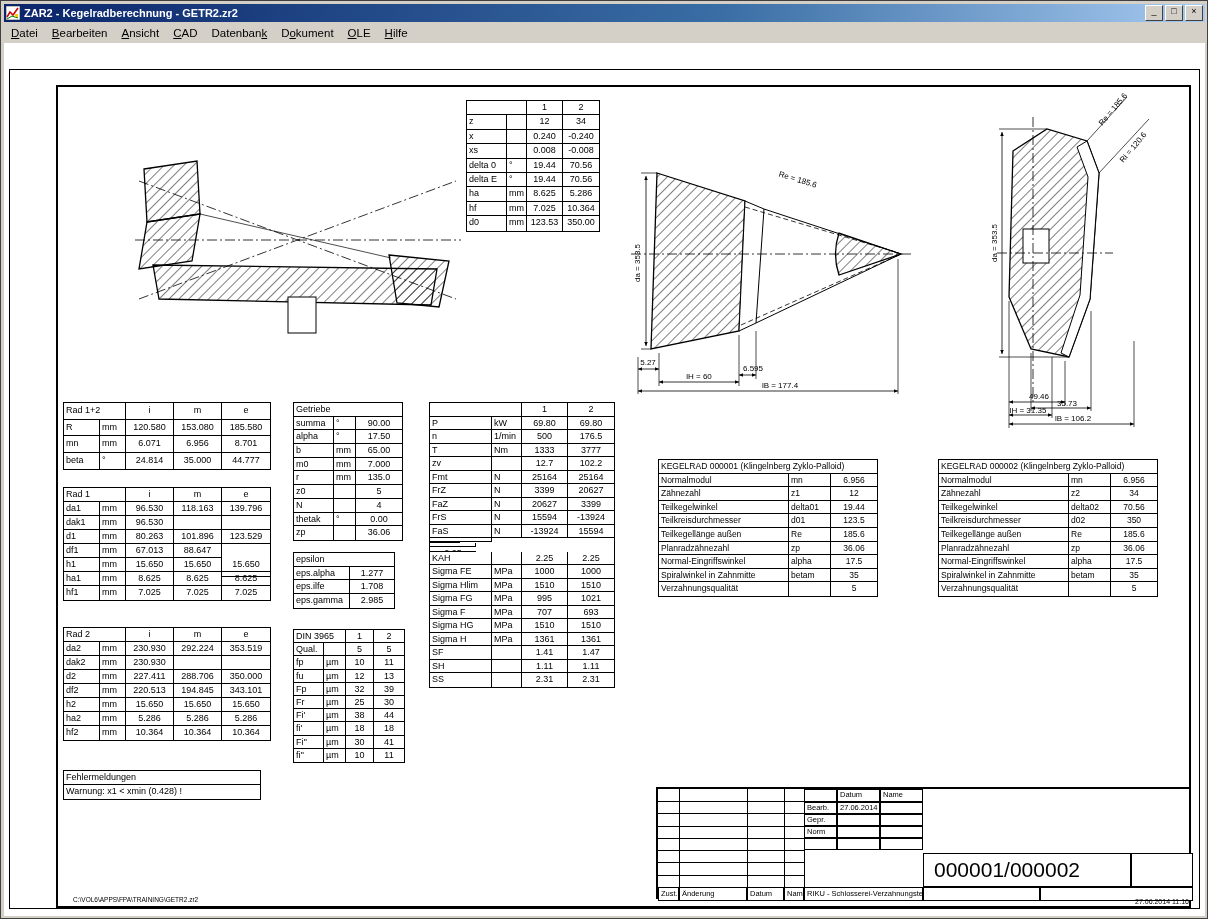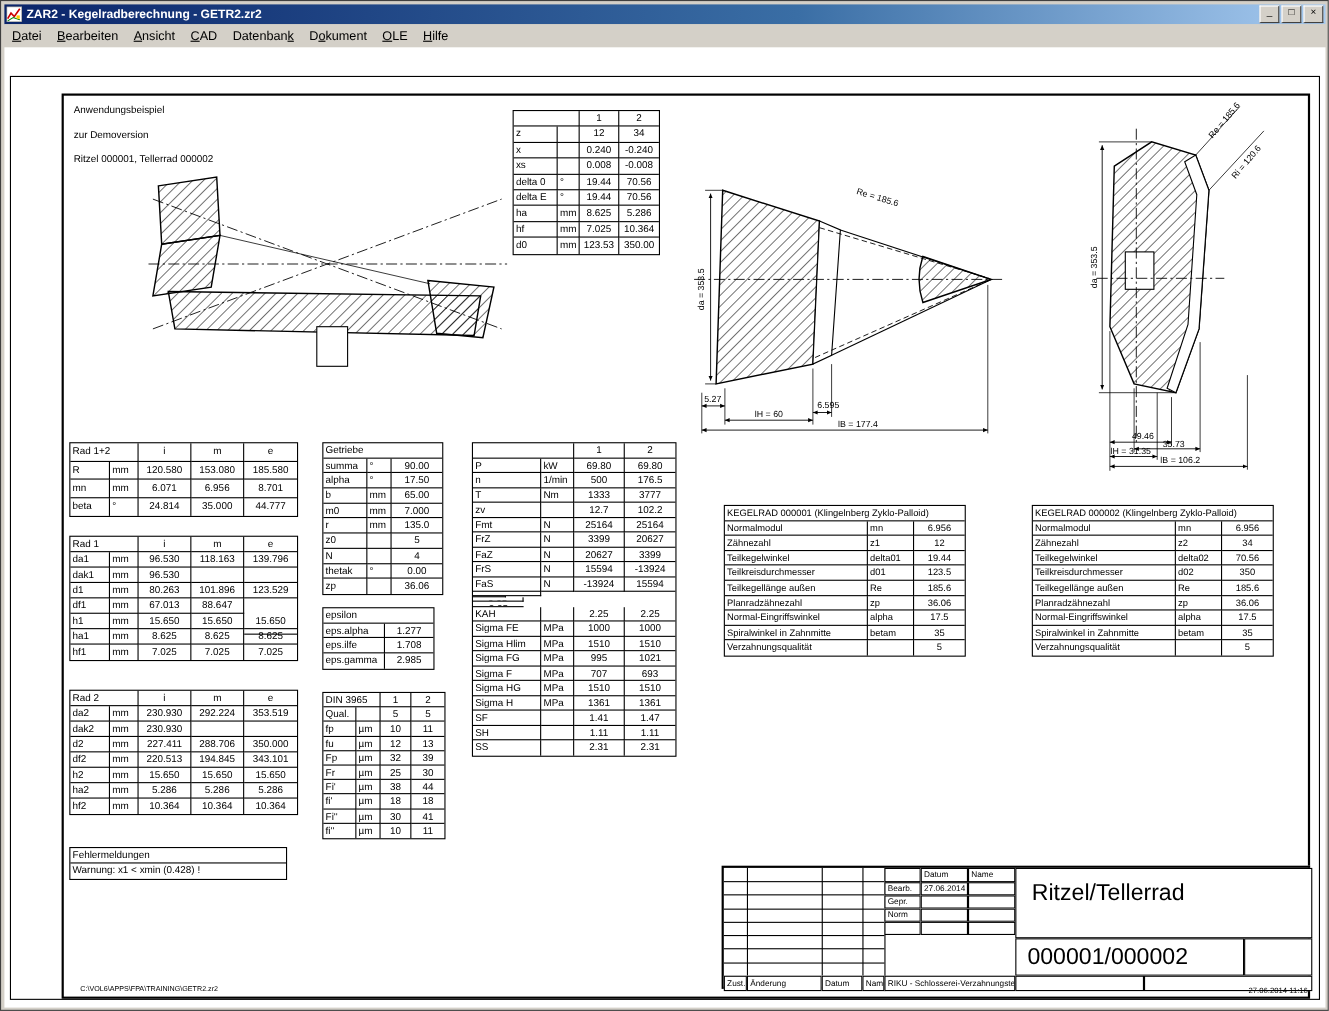--- a/index.html
+++ b/index.html
@@ -83,23 +83,20 @@
       <span class="menu-item">Datenban<span class="accel">k</span></span>
       <span class="menu-item">D<span class="accel">o</span>kument</span>
       <span class="menu-item"><span class="accel">O</span>LE</span>
       <span class="menu-item"><span class="accel">H</span>ilfe</span>
     </div>
 
   <div class="content"></div>
   <div class="pageborder"></div>
   <div class="sheet"></div>
 
-  <div class="note"><span>Anwendungsbeispiel</span><br>
-<span>zur Demoversion</span><br>
-<span>Ritzel 000001, Tellerrad 000002</span></div>
 
   <div style="position:absolute;left:0;top:0;">
       <div class="dtable" style="left: 465px; top: 99px; font-size: 9px;">
         <div class="trow" style="height: 14.4px;">
           <div class="tcell" style="width: 60px; line-height: 13.4px; text-align: left;"></div>
           <div class="tcell" style="width: 36px; line-height: 13.4px; text-align: center;">1</div>
           <div class="tcell" style="width: 36px; line-height: 13.4px; text-align: center;">2</div>
         </div>
         <div class="trow" style="height: 14.4px;">
           <div class="tcell" style="width: 40px; line-height: 13.4px; text-align: left;">z</div>
@@ -762,21 +759,20 @@
     <div class="tb-cell" style="left:146px;top:25px;width:33px;height:12px">Gepr.</div>
     <div class="tb-cell" style="left:179px;top:25px;width:43px;height:12px"></div>
     <div class="tb-cell" style="left:222px;top:25px;width:43px;height:12px"></div>
     <div class="tb-cell" style="left:146px;top:37px;width:33px;height:12px">Norm</div>
     <div class="tb-cell" style="left:179px;top:37px;width:43px;height:12px"></div>
     <div class="tb-cell" style="left:222px;top:37px;width:43px;height:12px"></div>
     <div class="tb-cell" style="left:146px;top:49px;width:33px;height:12px"></div>
     <div class="tb-cell" style="left:179px;top:49px;width:43px;height:12px"></div>
     <div class="tb-cell" style="left:222px;top:49px;width:43px;height:12px"></div>
 
-    <div class="tb-big" style="left:265px;top:0;width:270px;height:64px">Ritzel/Tellerrad</div>
     <div class="tb-num" style="left:265px;top:64px;width:208px;height:34px">000001/000002</div>
     <div class="tb-cell" style="left:473px;top:64px;width:62px;height:34px"></div>
 
     <div class="tb-cell" style="left:0;top:98px;width:21px;height:14px;line-height:12px">Zust.</div>
     <div class="tb-cell" style="left:21px;top:98px;width:68px;height:14px;line-height:12px">Änderung</div>
     <div class="tb-cell" style="left:89px;top:98px;width:37px;height:14px;line-height:12px">Datum</div>
     <div class="tb-cell" style="left:126px;top:98px;width:20px;height:14px;line-height:12px">Name</div>
     <div class="tb-cell" style="left:146px;top:98px;width:119px;height:14px;line-height:12px">RIKU - Schlosserei-Verzahnungstechnik</div>
     <div class="tb-cell" style="left:265px;top:98px;width:117px;height:14px"></div>
     <div class="tb-cell" style="left:382px;top:98px;width:153px;height:14px"></div>

